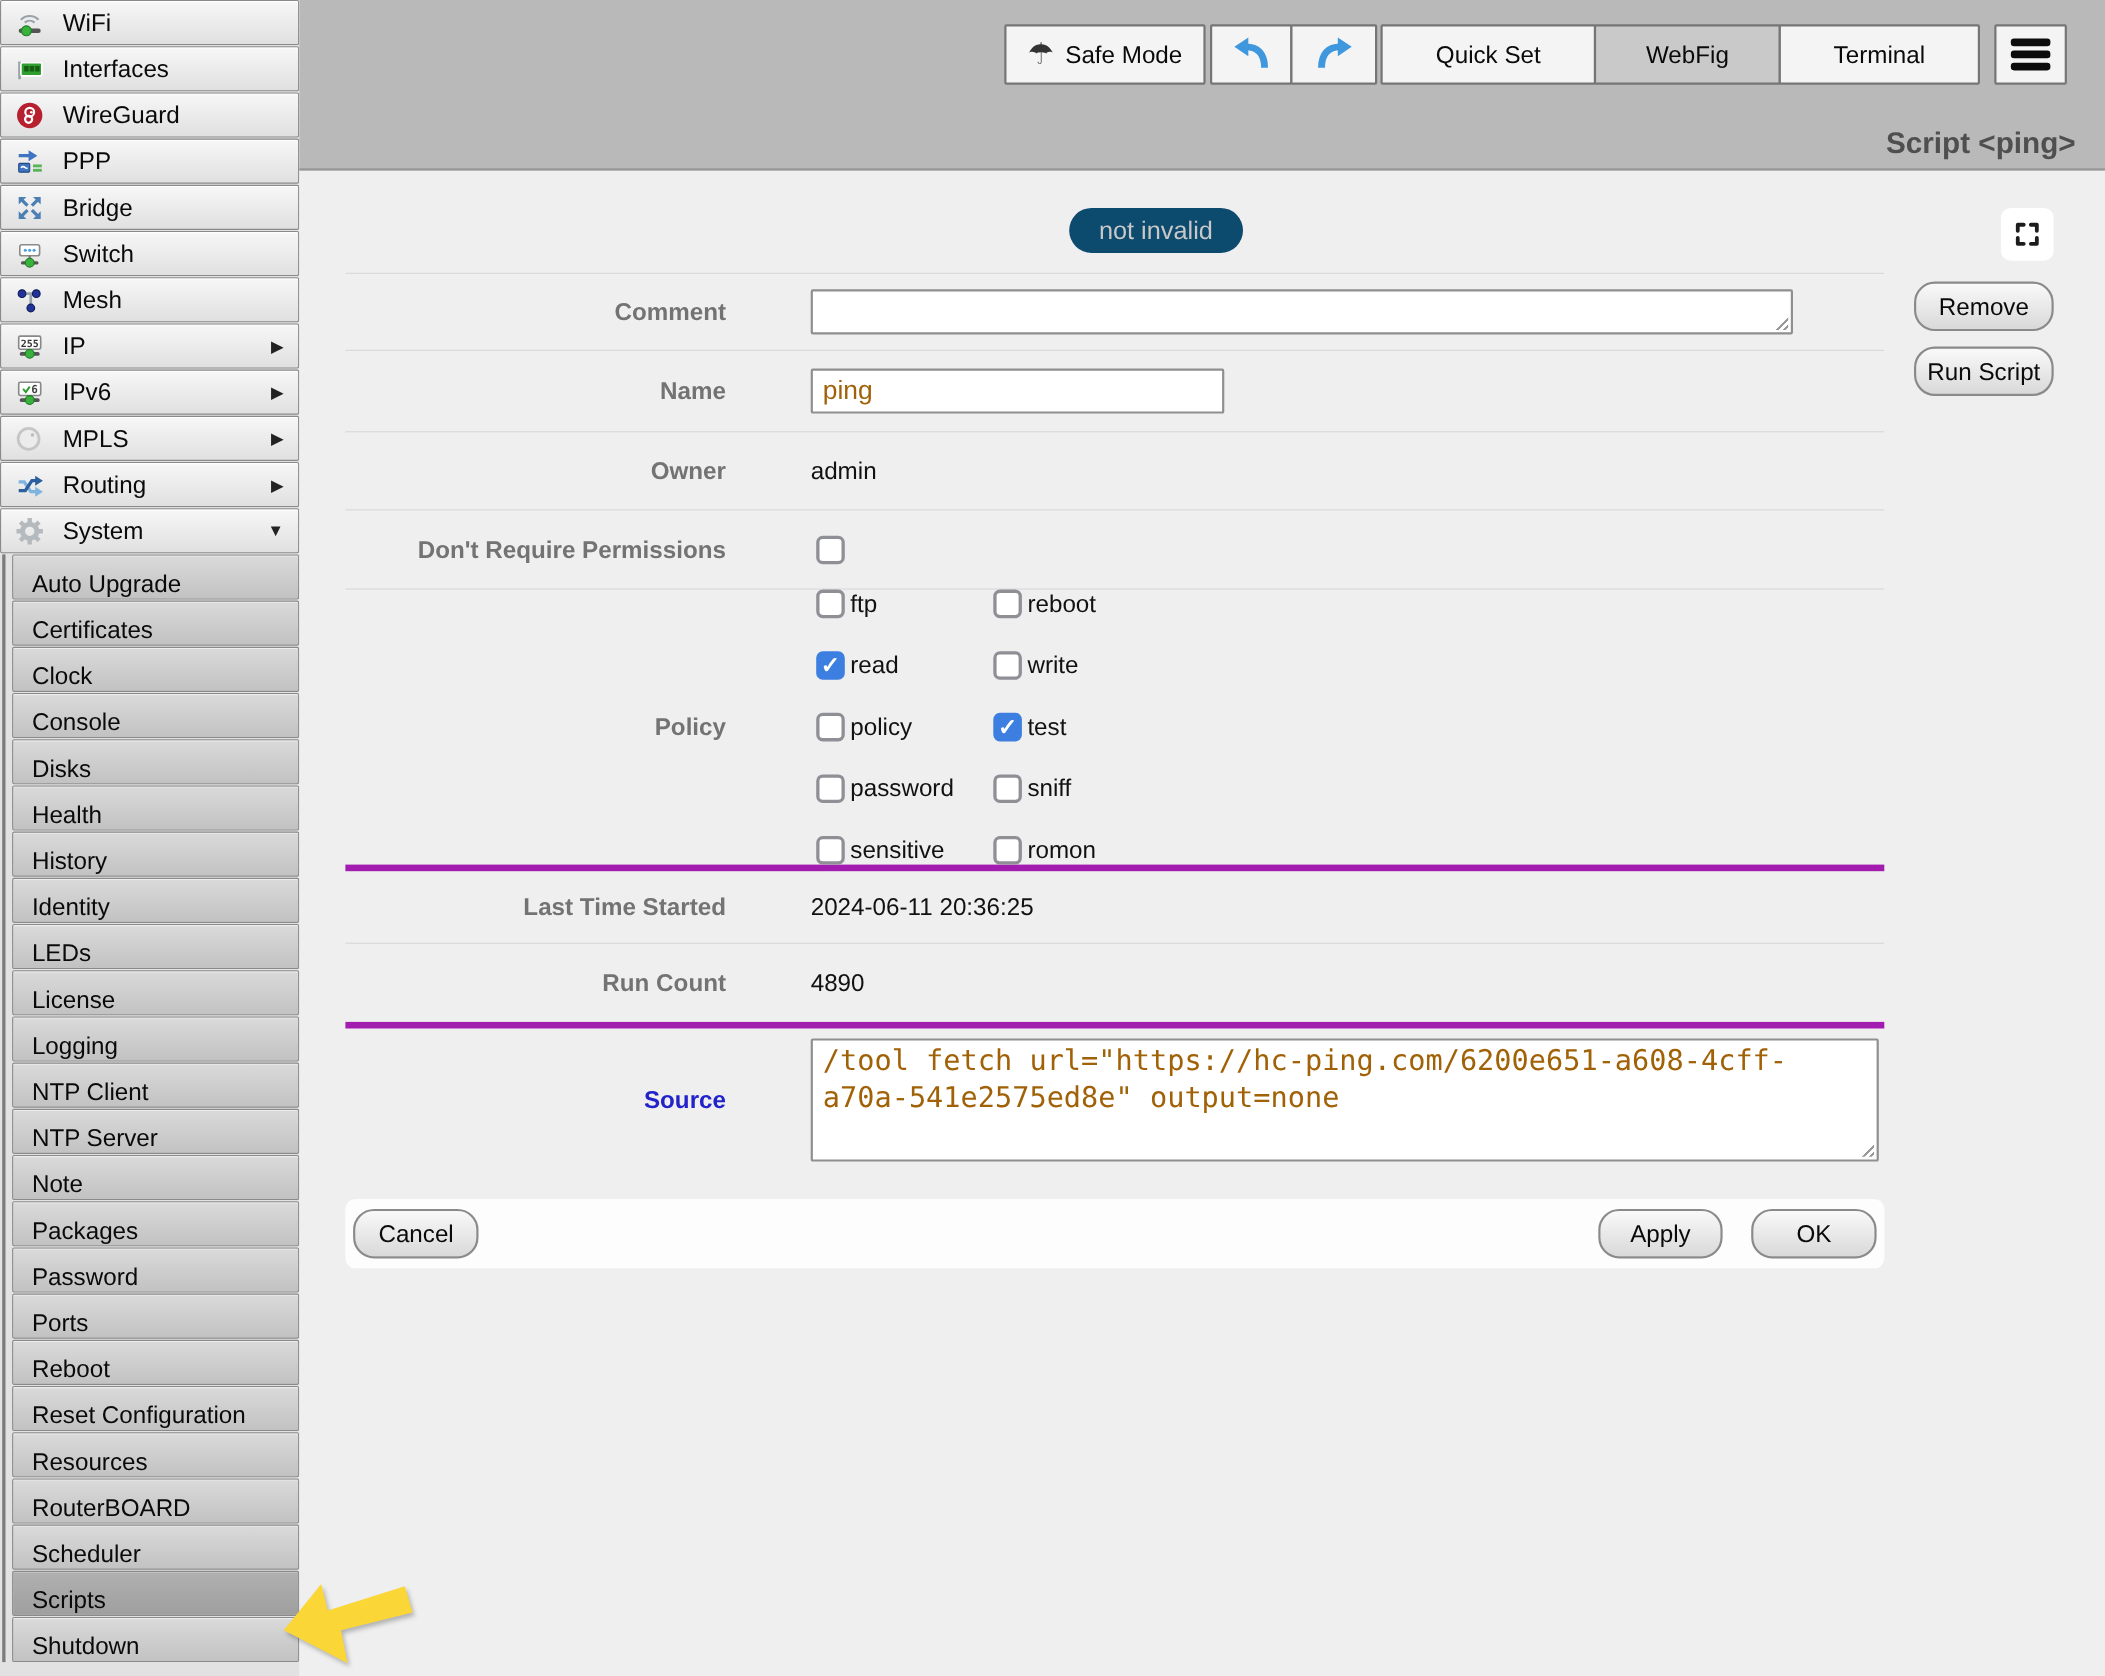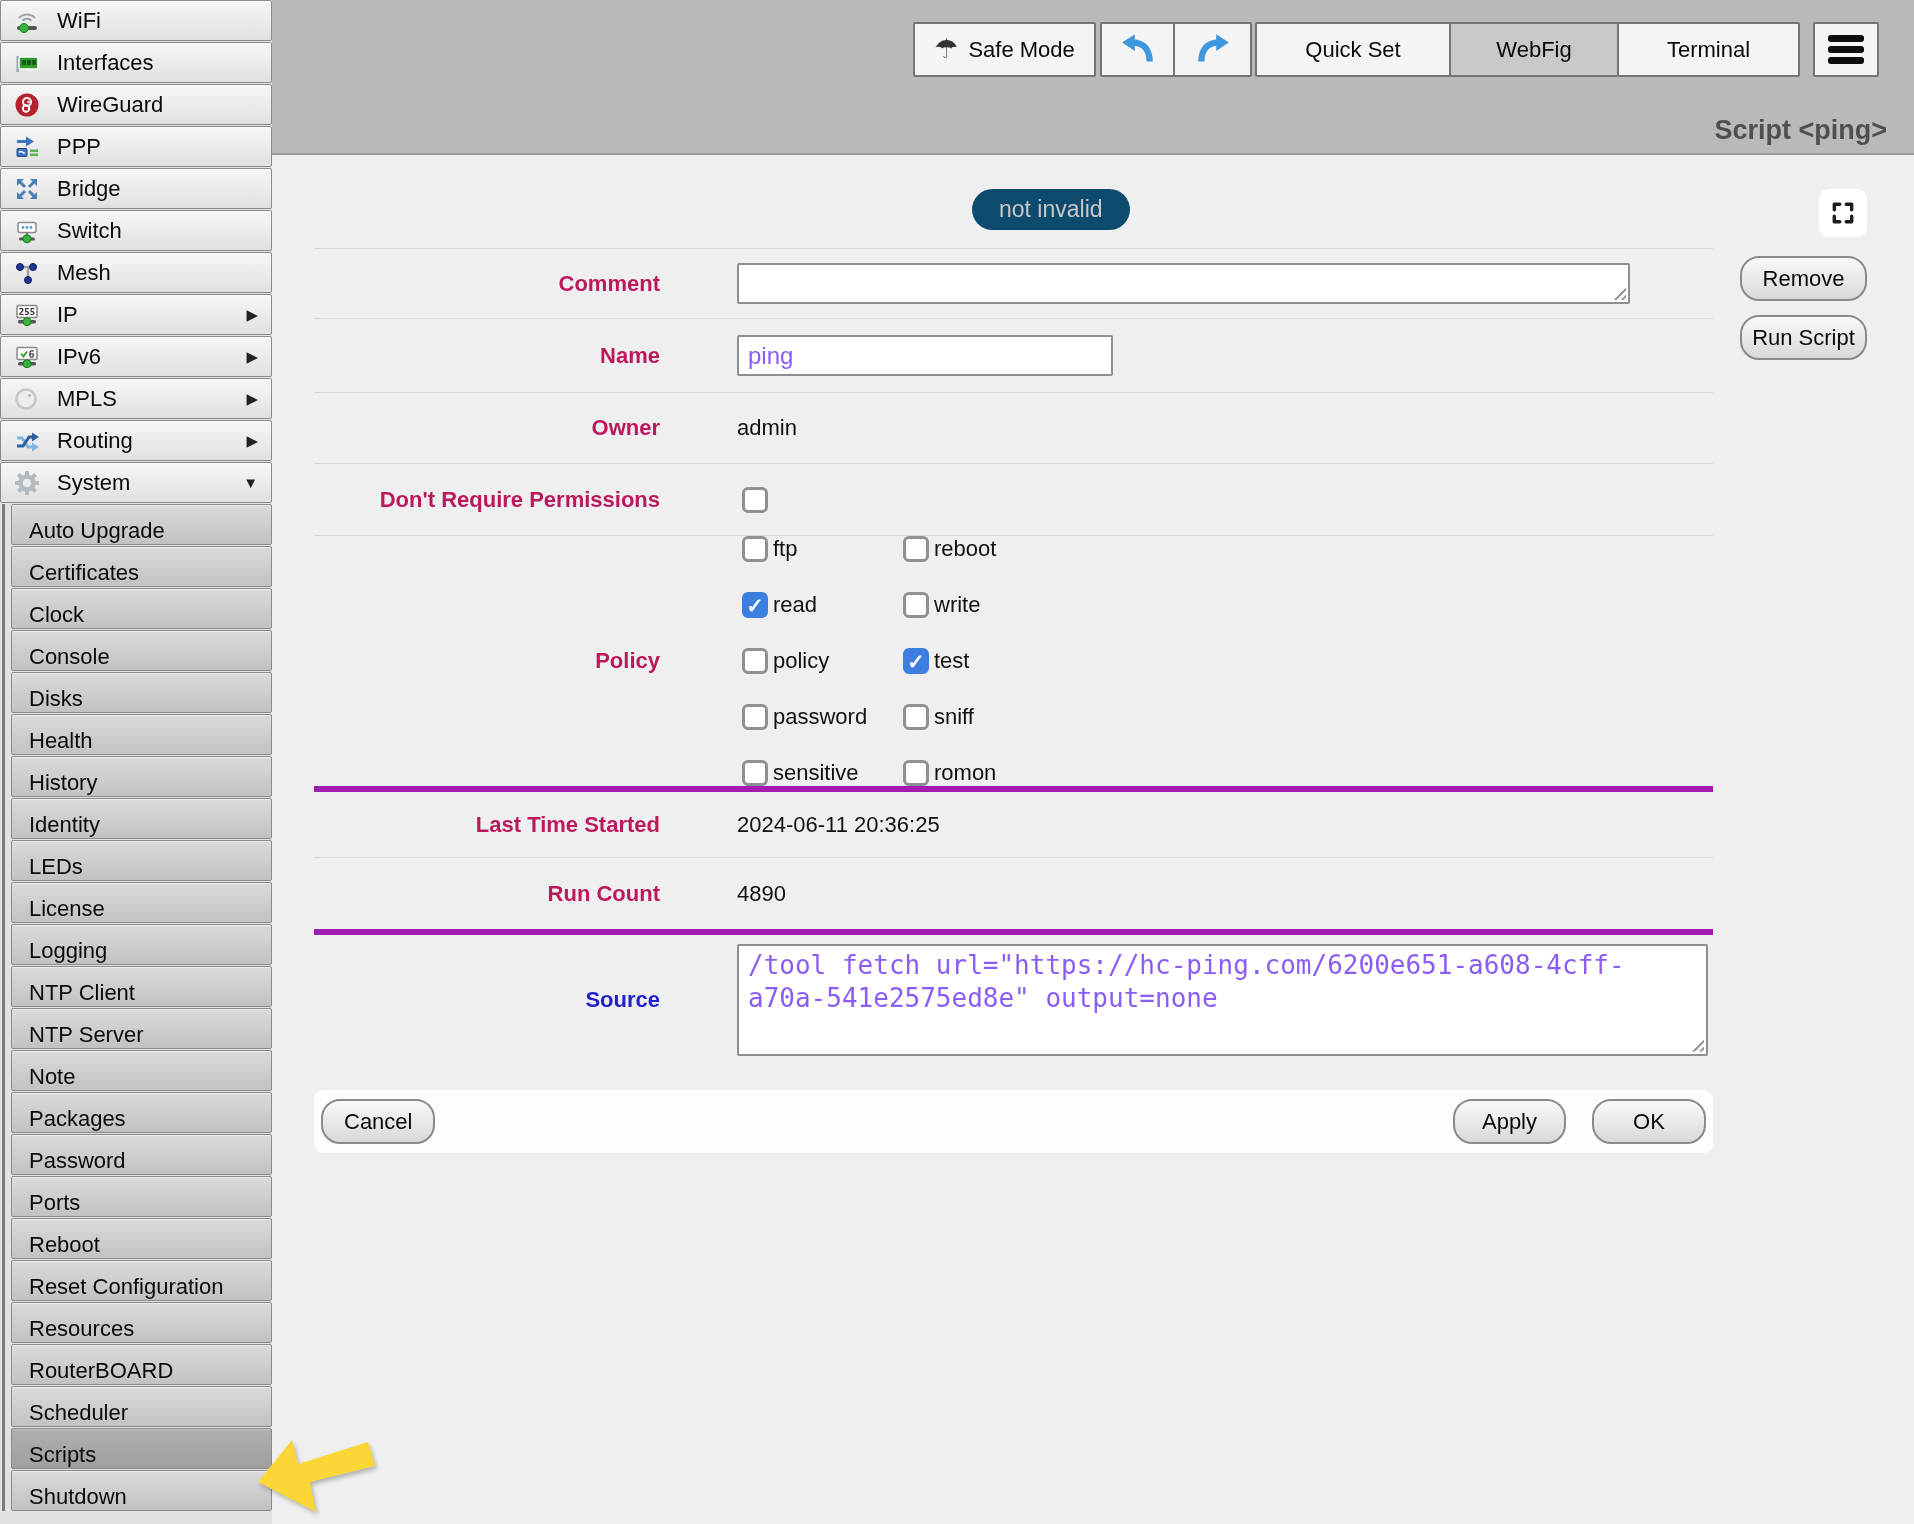--- a/index.html
+++ b/index.html
@@ -85,27 +85,27 @@
   }
   .fs-btn svg { width:26px; height:26px; }
   .side-actions { position:absolute; left:1468px; top:99px; display:flex; flex-direction:column; gap:14px; }
 
   .form { position:absolute; left:42px; top:91px; width:1399px; }
   .frow { display:flex; align-items:center; border-top:1px solid #d8d8d8; }
   .frow.sep2 { border-top:6px solid #a21caf; }
   .r-comment { min-height:70px; } .r-name { min-height:74px; } .r-owner { min-height:71px; }
   .r-drp { min-height:72px; } .r-policy { min-height:211px; } .r-lts { min-height:71px; }
   .r-rc { min-height:72px; } .r-source { min-height:135px; }
-  .flabel { flex:0 0 346px; text-align:right; font-size:22px; font-weight:bold; color:#be185d; }
+  .flabel { flex:0 0 346px; text-align:right; font-size:22px; font-weight:bold; color:#737373; }
   .fvalue { margin-left:77px; flex:1; display:flex; align-items:center; font-size:22px; }
   .flabel.link { color:var(--link,#2222cc); }
 
   .ta-wrap { position:relative; display:inline-block; }
   textarea, .text-input {
-    border:2px solid #8f8f8f; border-radius:2px; background:#fff; color:#8b5cf6;
+    border:2px solid #8f8f8f; border-radius:2px; background:#fff; color:#a16207;
     outline:none;
   }
   textarea { resize:none; overflow:hidden; display:block; }
   .comment-ta { width:893px; height:41px; padding:6px 10px; font-family:"Liberation Sans",sans-serif; font-size:22px; }
   .source-ta { width:971px; height:112px; padding:3px 9px; font-family:"DejaVu Sans Mono",monospace; font-size:26px; line-height:1.27; }
   .grip {
     position:absolute; right:4px; bottom:4px; width:15px; height:15px;
     background:repeating-linear-gradient(135deg, transparent 0 3px, #999 3px 4.8px);
     clip-path:polygon(100% 0, 100% 100%, 0 100%);
     pointer-events:none;

